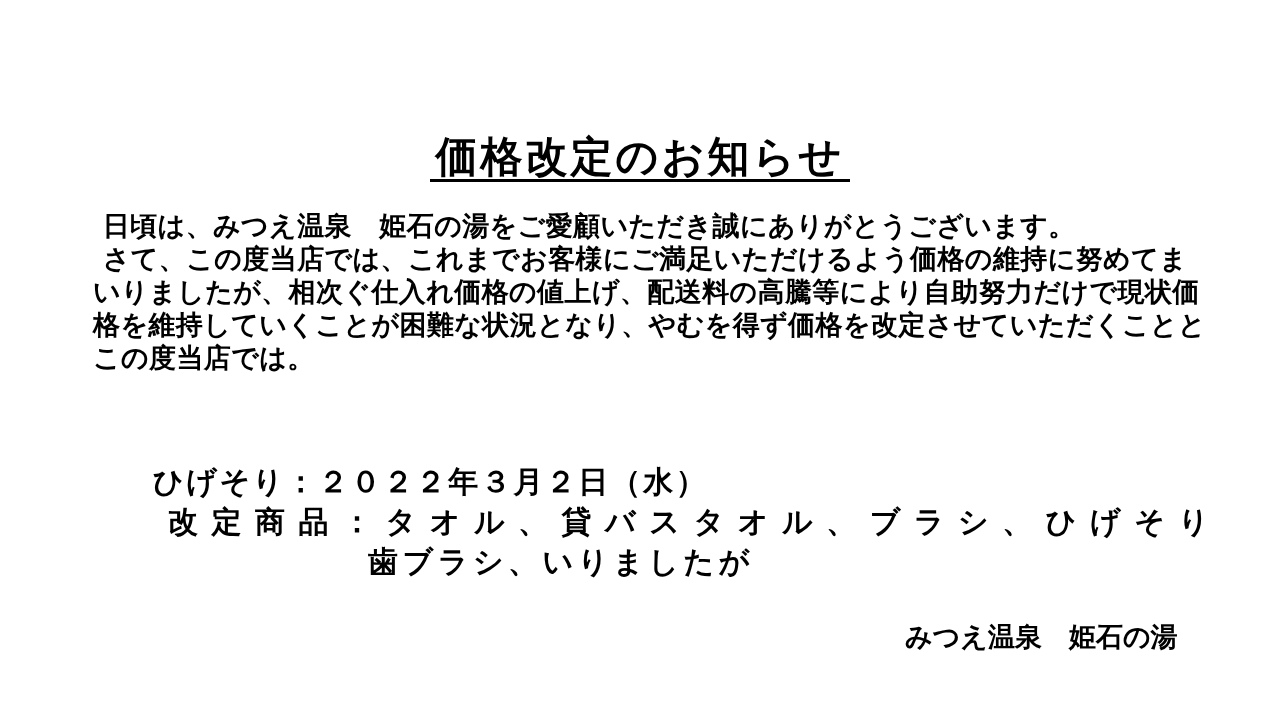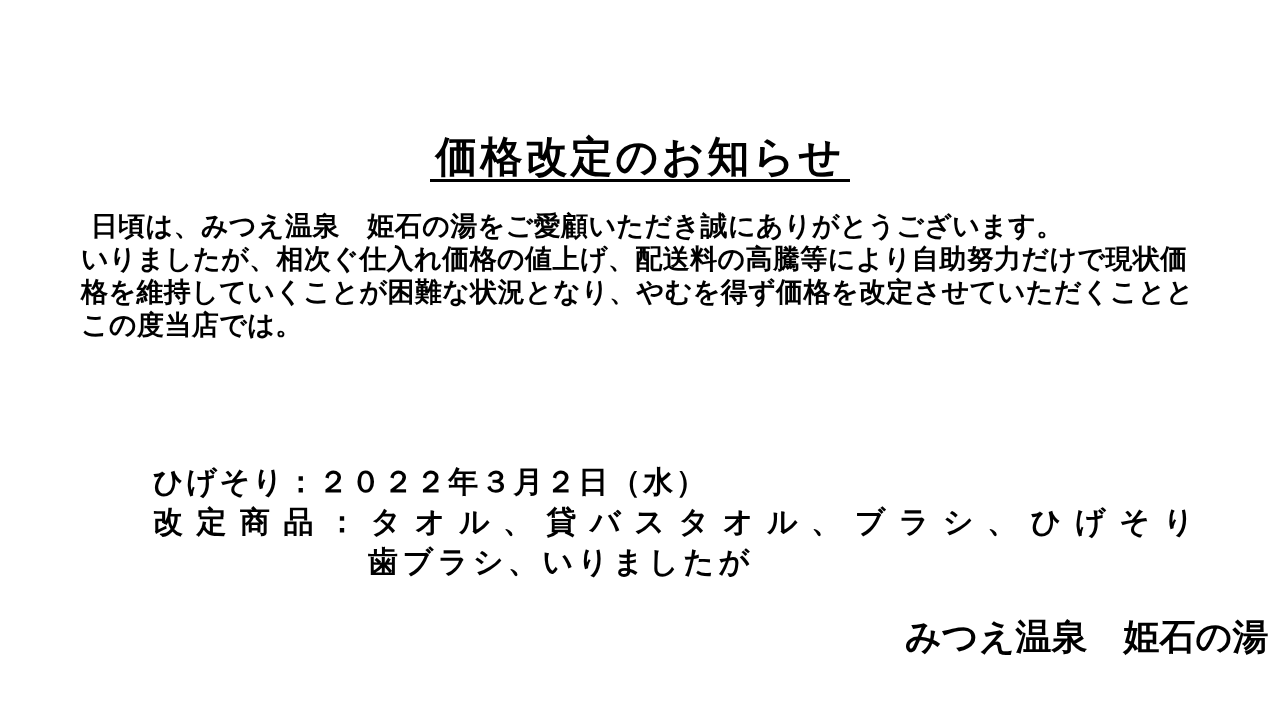--- a/index.html
+++ b/index.html
@@ -30,21 +30,21 @@
     font-size: 42px;
     line-height: 1;
     letter-spacing: 3px;
     border-bottom: 3px solid #000000;
     padding: 0 6px 1px 6px;
     white-space: pre;
   }
   
   .body-block {
     position: absolute;
-    left: 81px;
+    left: 93px;
     top: 209px;
     width: 1120px;
   }
   .body-line {
     font-size: 27px;
     line-height: 33px;
     letter-spacing: 0.4px;
     white-space: pre;
   }
   
@@ -53,43 +53,44 @@
     left: 153px;
     top: 462px;
     width: 1060px;
   }
   .revision-line {
     font-size: 30px;
     line-height: 40px;
     white-space: pre;
   }
   .revision-date   { letter-spacing: 2.5px; }
-  .revision-items1 { letter-spacing: 13.5px; }
+  .revision-items1 { letter-spacing: 13.5px; margin-left: 15px; }
   .revision-items2 { letter-spacing: 4.5px; margin-left: 215px; }
   
   .signature {
     position: absolute;
     left: 905px;
     top: 620px;
-    font-size: 36px;
+    font-size: 27px;
     line-height: 33px;
     white-space: pre;
   }
 </style>
 </head>
 <body>
 
 <div id="page">
 
   <div class="title-wrap">
     <span class="title">価格改定のお知らせ</span>
   </div>
 
   <div class="body-block">
     <div class="body-line"> 日頃は、みつえ温泉　姫石の湯をご愛顧いただき誠にありがとうございます。</div>
+    <div class="body-line"> さて、この度当店では、これまでお客様にご満足いただけるよう価格の維持に努めてま</div>
     <div class="body-line">いりましたが、相次ぐ仕入れ価格の値上げ、配送料の高騰等により自助努力だけで現状価</div>
     <div class="body-line">格を維持していくことが困難な状況となり、やむを得ず価格を改定させていただくことと</div>
     <div class="body-line">この度当店では。</div>
   </div>
 
   <div class="revision-block">
     <div class="revision-line revision-date">ひげそり：２０２２年３月２日（水）</div>
     <div class="revision-line revision-items1">改定商品：タオル、貸バスタオル、ブラシ、ひげそり</div>
     <div class="revision-line revision-items2">歯ブラシ、いりましたが</div>
   </div>

